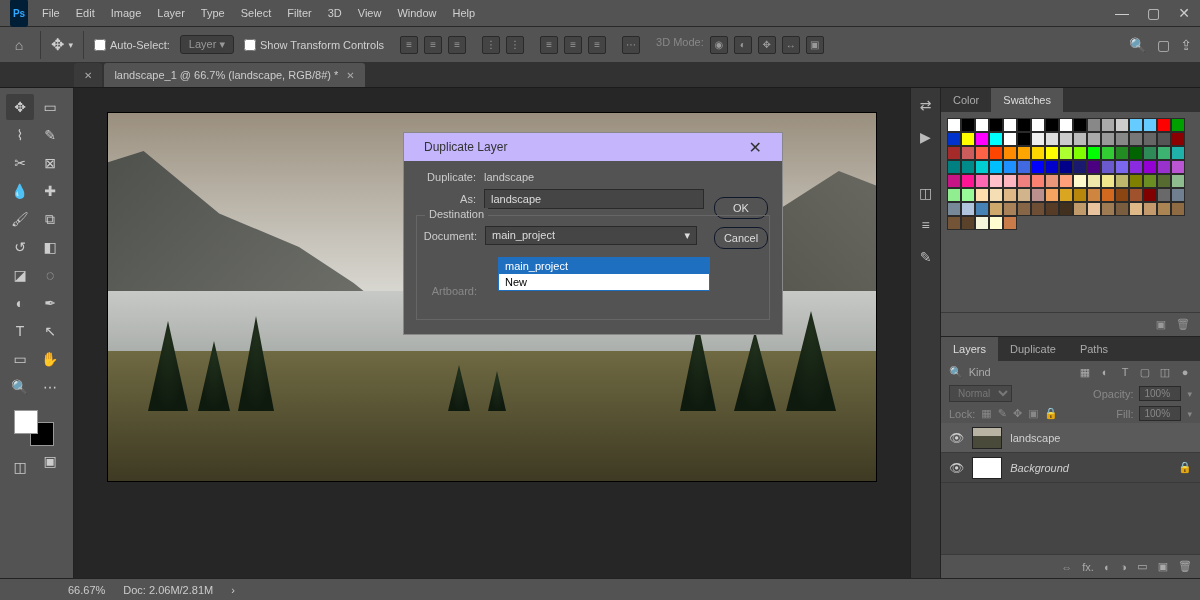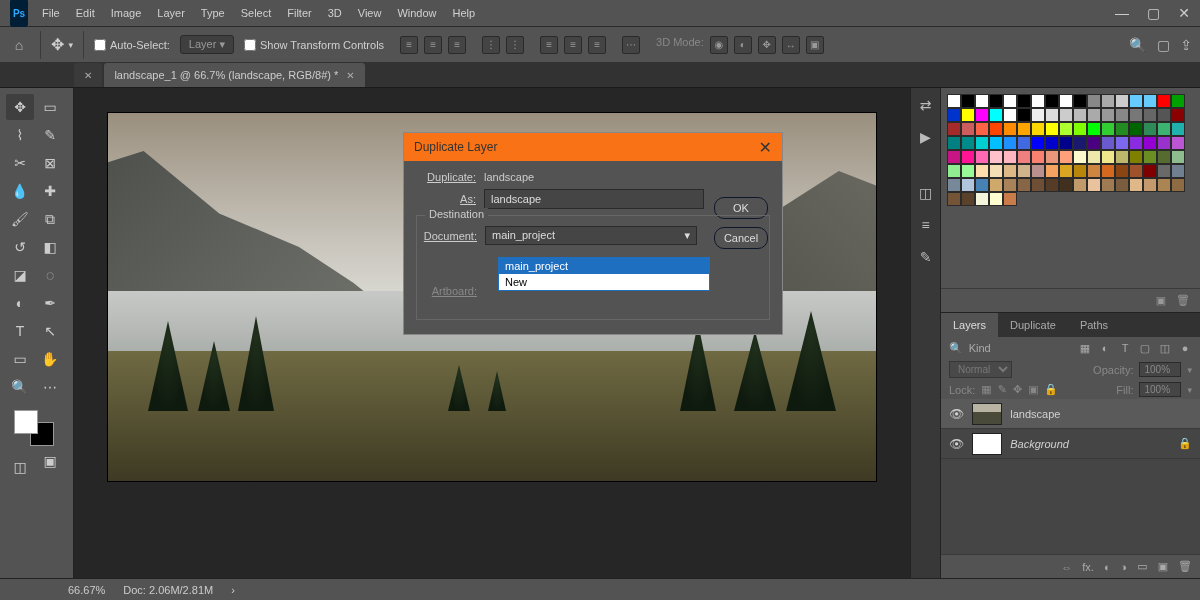--- a/index.html
+++ b/index.html
@@ -85,25 +85,25 @@
 .lname.it{ font-style:italic;}
 .lock { margin-left:auto; font-size:11px;}
 .layer-foot{ height:24px; display:flex; align-items:center; justify-content:flex-end; gap:10px; padding:0 8px; color:#aaa; border-top:1px solid #3a3a3a;}
 
 
 .statusbar{ position:absolute; bottom:0; left:0; right:0; height:22px; background:#535353; display:flex; align-items:center; padding:0 10px; gap:18px; color:#ccc; border-top:1px solid #222;}
 .statusbar .zoom{ margin-left:58px;}
 
 
 .dialog{ position:absolute; left:403px; top:132px; width:380px; background:#535353; border:1px solid #888; box-shadow: 4px 4px 0 rgba(0,0,0,0); }
-.dlg-title{ height:28px; background:#f97316; color:#333; display:flex; align-items:center; padding:0 10px; font-size:12px;}
+.dlg-title{ height:28px; background:#c4b5fd; color:#333; display:flex; align-items:center; padding:0 20px; font-size:12px;}
 .dlg-title .xbtn{ margin-left:auto; font-size:16px; cursor:pointer;}
 .dlg-body{ padding: 10px 12px 14px; position:relative;}
 .dlg-row{ display:flex; align-items:center; margin-bottom:6px; gap:8px;}
-.dlg-label{ width:60px; text-align:right; color:#ccc;text-decoration:underline;}
+.dlg-label{ width:60px; text-align:right; color:#ccc;}
 .dlg-val{ color:#ccc;}
 .dlg-input{ flex:1; background:#454545; border:1px solid #2a2a2a; color:#ddd; padding:3px 6px; font-size:11px;}
 .fieldset{ border:1px solid #666; margin-top:6px; padding:10px 0 16px; position:relative;}
 .fieldset .legend{ position:absolute; top:-8px; left:8px; background:#535353; padding:0 4px; color:#ccc;}
 .dlg-select{ width:212px; background:#454545; border:1px solid #2a2a2a; color:#ddd; padding:2px 6px; font-size:11px; position:relative;}
 .caret{ float:right; }
 .dropdown{ position:absolute; left:81px; top:31px; width:212px; background:#fff; border:1px solid #1e6fbf; z-index:5;}
 .dd-item{ padding:2px 6px; color:#000; font-size:11px; cursor:pointer;}
 .dd-item.sel{ background:#1e6fbf; color:#fff;}
 .dlg-btns{ position:absolute; right:14px; top:36px; display:flex; flex-direction:column; gap:8px;}
@@ -248,20 +248,24 @@
 
   <div class="rail">
     <div class="rail-ico">⇄</div>
     <div class="rail-ico">▶</div>
     <div class="rail-ico" style="margin-top:24px">◫</div>
     <div class="rail-ico">≡</div>
     <div class="rail-ico">✎</div>
   </div>
 
   <div class="rightcol">
+    <div class="paneltabs">
+      <div class="paneltab">Color</div>
+      <div class="paneltab on">Swatches</div>
+    </div>
     <div class="swatches" id="swatches">
         <div class="sw" style="background: rgb(255, 255, 255);"></div>
         <div class="sw" style="background: rgb(0, 0, 0);"></div>
         <div class="sw" style="background: rgb(255, 255, 255);"></div>
         <div class="sw" style="background: rgb(0, 0, 0);"></div>
         <div class="sw" style="background: rgb(255, 255, 255);"></div>
         <div class="sw" style="background: rgb(0, 0, 0);"></div>
         <div class="sw" style="background: rgb(255, 255, 255);"></div>
         <div class="sw" style="background: rgb(0, 0, 0);"></div>
         <div class="sw" style="background: rgb(255, 255, 255);"></div>

